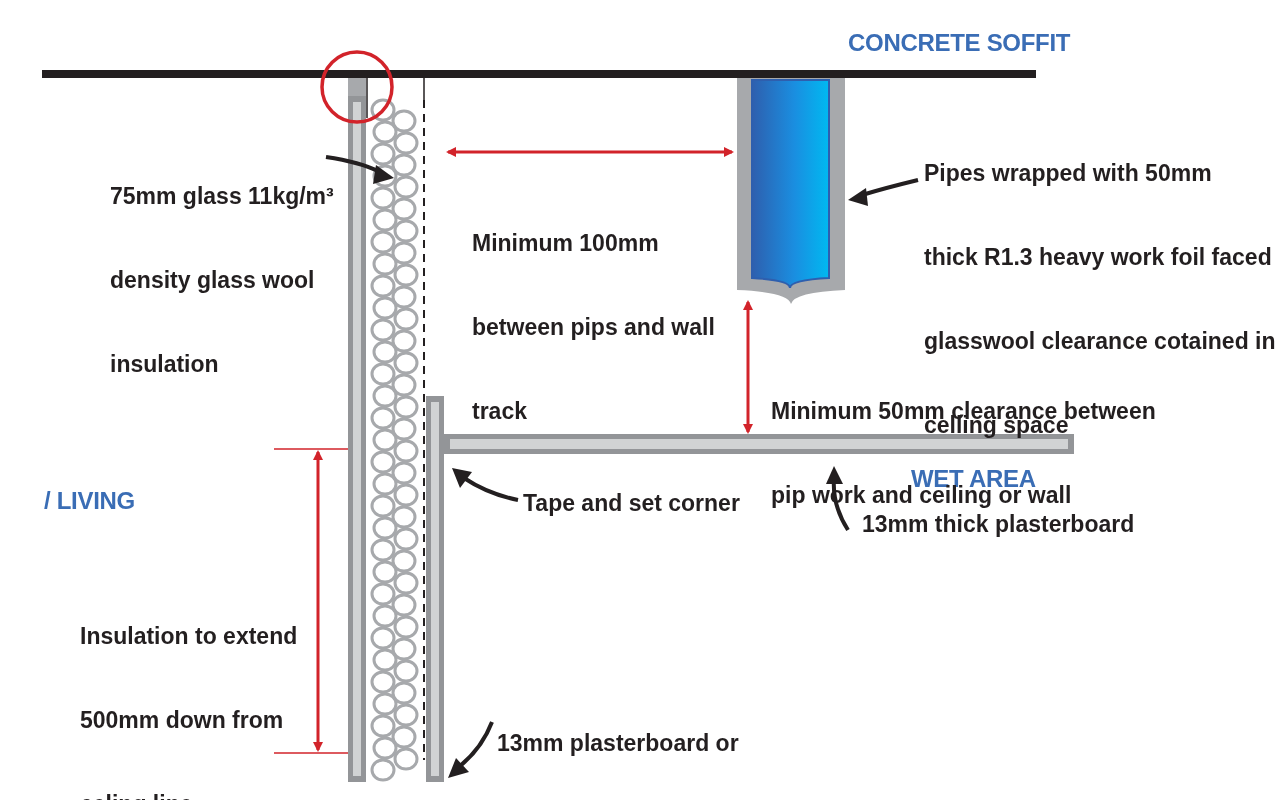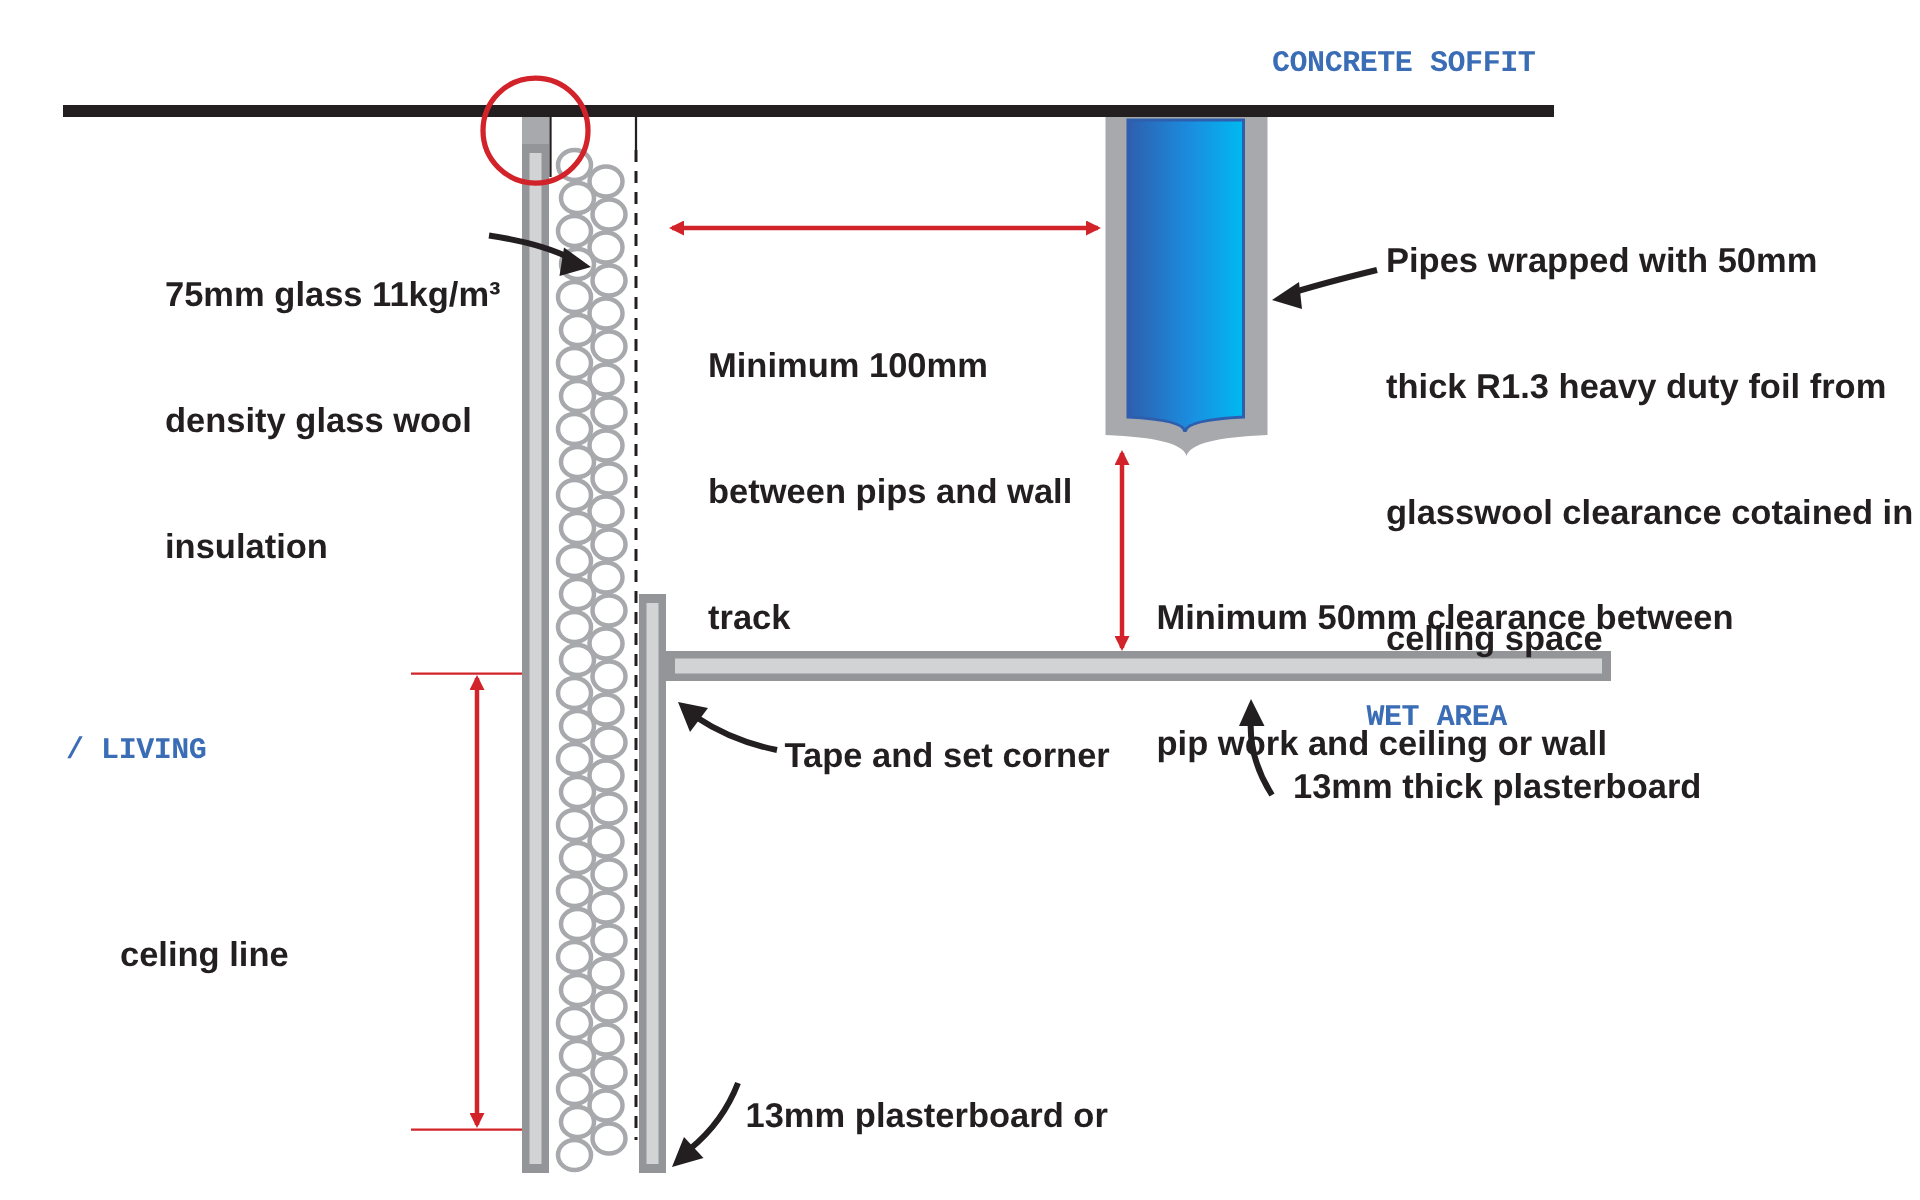--- a/index.html
+++ b/index.html
@@ -1,20 +1,20 @@
 <!DOCTYPE html>
 <html><head>
 <meta charset="utf-8">
 <style>
   html, body { margin:0; padding:0; background:#ffffff; }
   body { width:1280px; height:800px; overflow:hidden; position:relative; font-family:"Liberation Sans", sans-serif; }
   #diagram { position:absolute; left:0; top:0; }
   .lbl { position:absolute; font-family:"Liberation Sans", sans-serif; font-weight:bold; color:#231f20; font-size:23px; line-height:28px; white-space:pre; }
   .lbl span { display:block; }
-  .zone { position:absolute; font-family:Liberation Mono, monospace; font-weight:bold; color:#3a6db5; font-size:20px; line-height:38px; white-space:pre; letter-spacing:-0.3px; }
+  .zone { position:absolute; font-family:Liberation Sans, sans-serif; font-weight:bold; color:#3a6db5; font-size:24px; line-height:38px; white-space:pre; letter-spacing:-0.3px; }
   .zone span { display:block; }
 </style>
 </head>
 <body>
 
 <svg id="diagram" width="1280" height="800" viewBox="0 0 1280 800">
   <defs>
     <linearGradient id="pipeGrad" x1="0" x2="1" y1="0" y2="0">
       <stop offset="0" stop-color="#2e5fae"></stop>
       <stop offset="0.55" stop-color="#1a8ee0"></stop>
@@ -148,34 +148,36 @@
 </div>
 
 <div class="lbl" style="left:472px; top:173px;">
   <span>Minimum 100mm</span>
   <span>between pips and wall</span>
   <span>track</span>
 </div>
 
 <div class="lbl" style="left:924px; top:103px;">
   <span>Pipes wrapped with 50mm</span>
-  <span>thick R1.3 heavy duty foil from</span>
+  <span>thick R1.3 heavy work foil faced</span>
   <span>glasswool clearance cotained in</span>
   <span>celling space</span>
 </div>
 
 <div class="lbl" style="left:771px; top:341px;">
   <span>Minimum 50mm clearance between</span>
   <span>pip work and ceiling or wall</span>
 </div>
 
 <div class="lbl" style="left:523px; top:489px;text-align:right;">Tape and set corner</div>
 
 <div class="lbl" style="left:862px; top:510px;">13mm thick plasterboard</div>
 
 <div class="lbl" style="left:80px; top:566px;">
+  <span>Insulation to extend</span>
+  <span>500mm down from</span>
   <span>celing line</span>
 </div>
 
 <div class="lbl" style="left:497px; top:673px;">
   <span>13mm plasterboard or</span>
   
 </div>
 
 </body></html>

